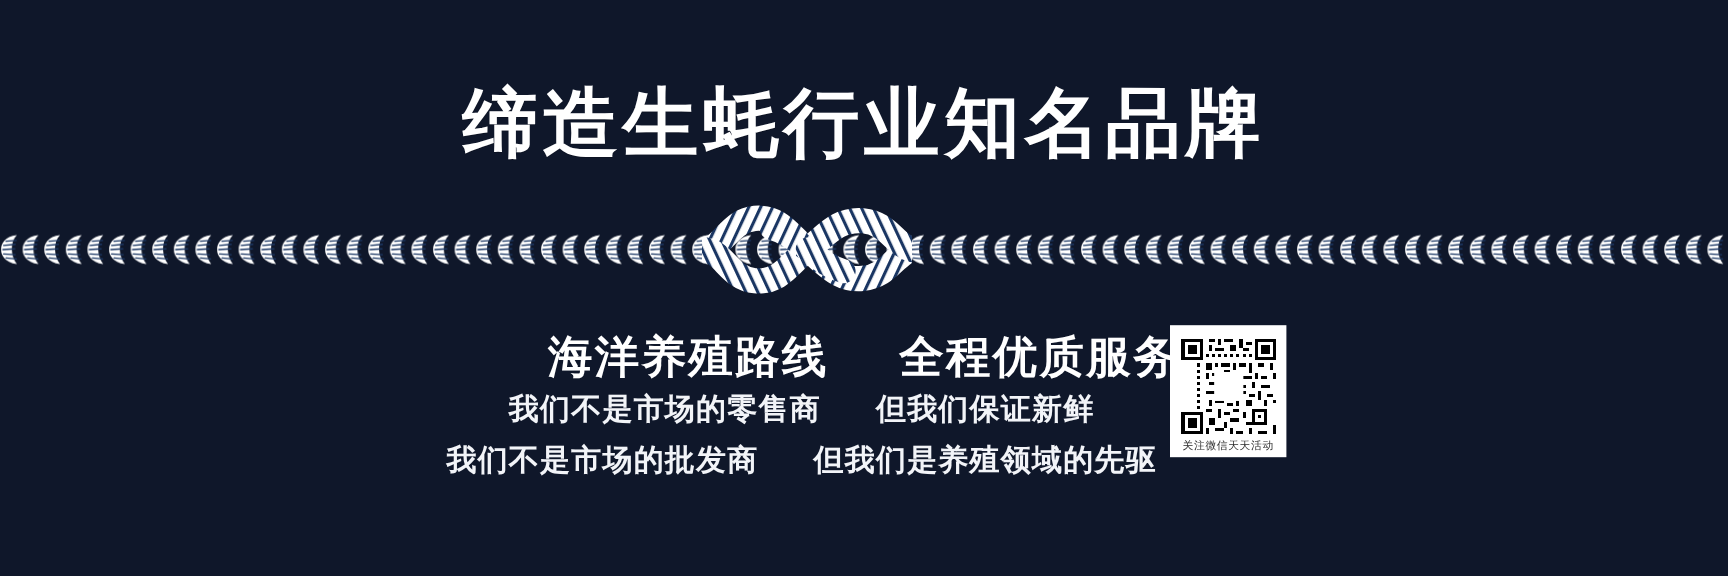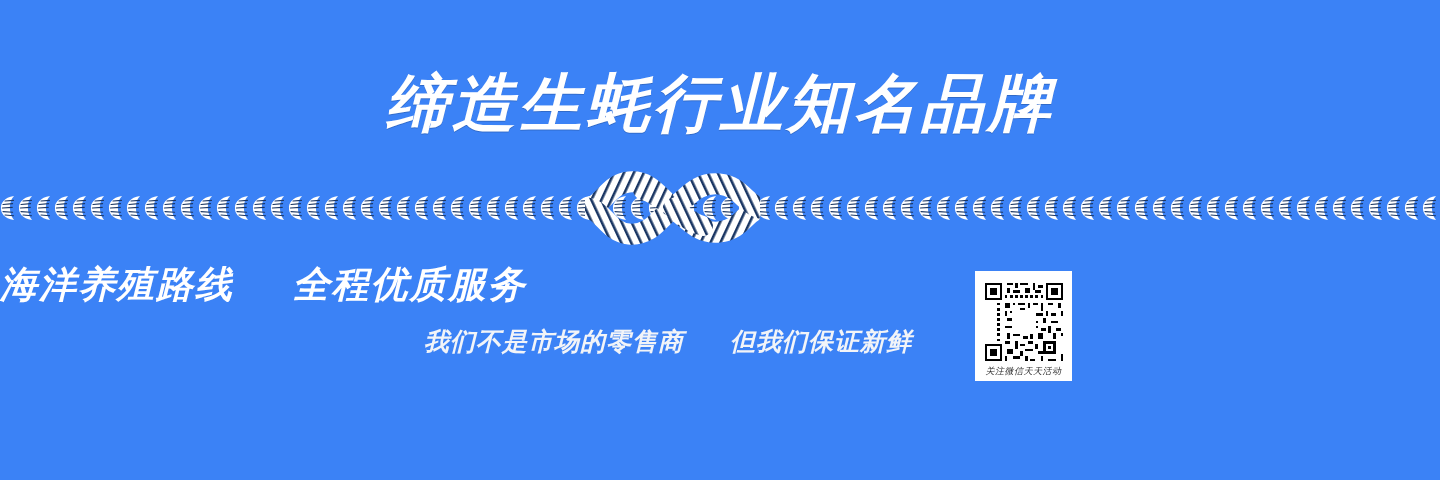--- a/index.html
+++ b/index.html
@@ -10,22 +10,21 @@
   }
   body {
     font-family: "Liberation Sans", "DejaVu Sans", sans-serif;
   }
 
   .banner {
     position: relative;
     width: 1440px;
     height: 480px;
     overflow: hidden;
-    background: #3b82f6;
-    font-style: italic;
+    background: #0f172a;
   }
 
   
   .headline {
     position: absolute;
     left: 0;
     top: 68px;
     width: 1440px;
     text-align: center;
     color: #ffffff;
@@ -57,22 +56,23 @@
     left: 585px;
     top: 0;
     width: 175px;
     height: 80px;
   }
 
   
   .subheadline {
     position: absolute;
     left: 0;
-    top: 263px;
-    width: 1440px;
+    top: 276px;
+    width: 1440px;
+    text-align: center;
     color: #ffffff;
     font-size: 37px;
     font-weight: bold;
     letter-spacing: 2px;
     line-height: 1.2;
     white-space: nowrap;
   }
   .subheadline .gap {
     display: inline-block;
     width: 34px;
@@ -203,20 +203,25 @@
     <span>海洋养殖路线</span>
     <span class="gap"></span>
     <span>全程优质服务</span>
   </div>
 
   <div class="body-lines">
     <div class="body-line">
       <span>我们不是市场的零售商</span>
       <span class="gap"></span>
       <span>但我们保证新鲜</span>
+    </div>
+    <div class="body-line">
+      <span>我们不是市场的批发商</span>
+      <span class="gap"></span>
+      <span>但我们是养殖领域的先驱</span>
     </div>
   </div>
 
   <div class="qr-panel">
     <div class="qr-code">
       <svg viewBox="0 0 33 33" shape-rendering="crispEdges" xmlns="http://www.w3.org/2000/svg">
         <rect x="0" y="0" width="33" height="33" fill="#ffffff"></rect>
         <g fill="#000000">
 
           <rect x="1" y="1" width="7" height="1"></rect>

